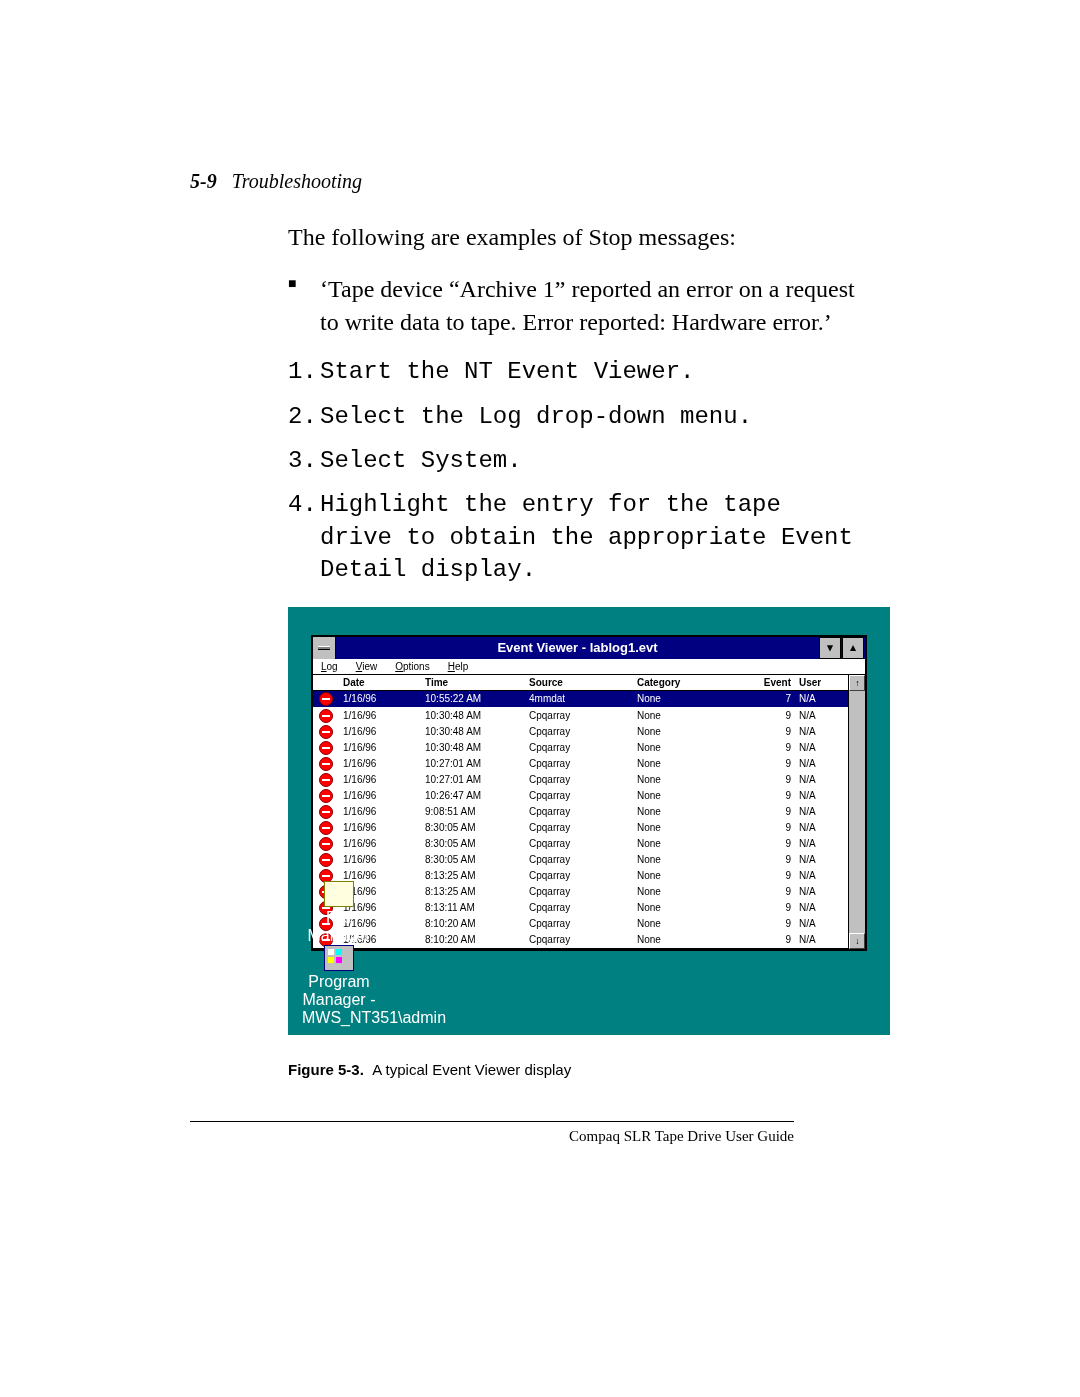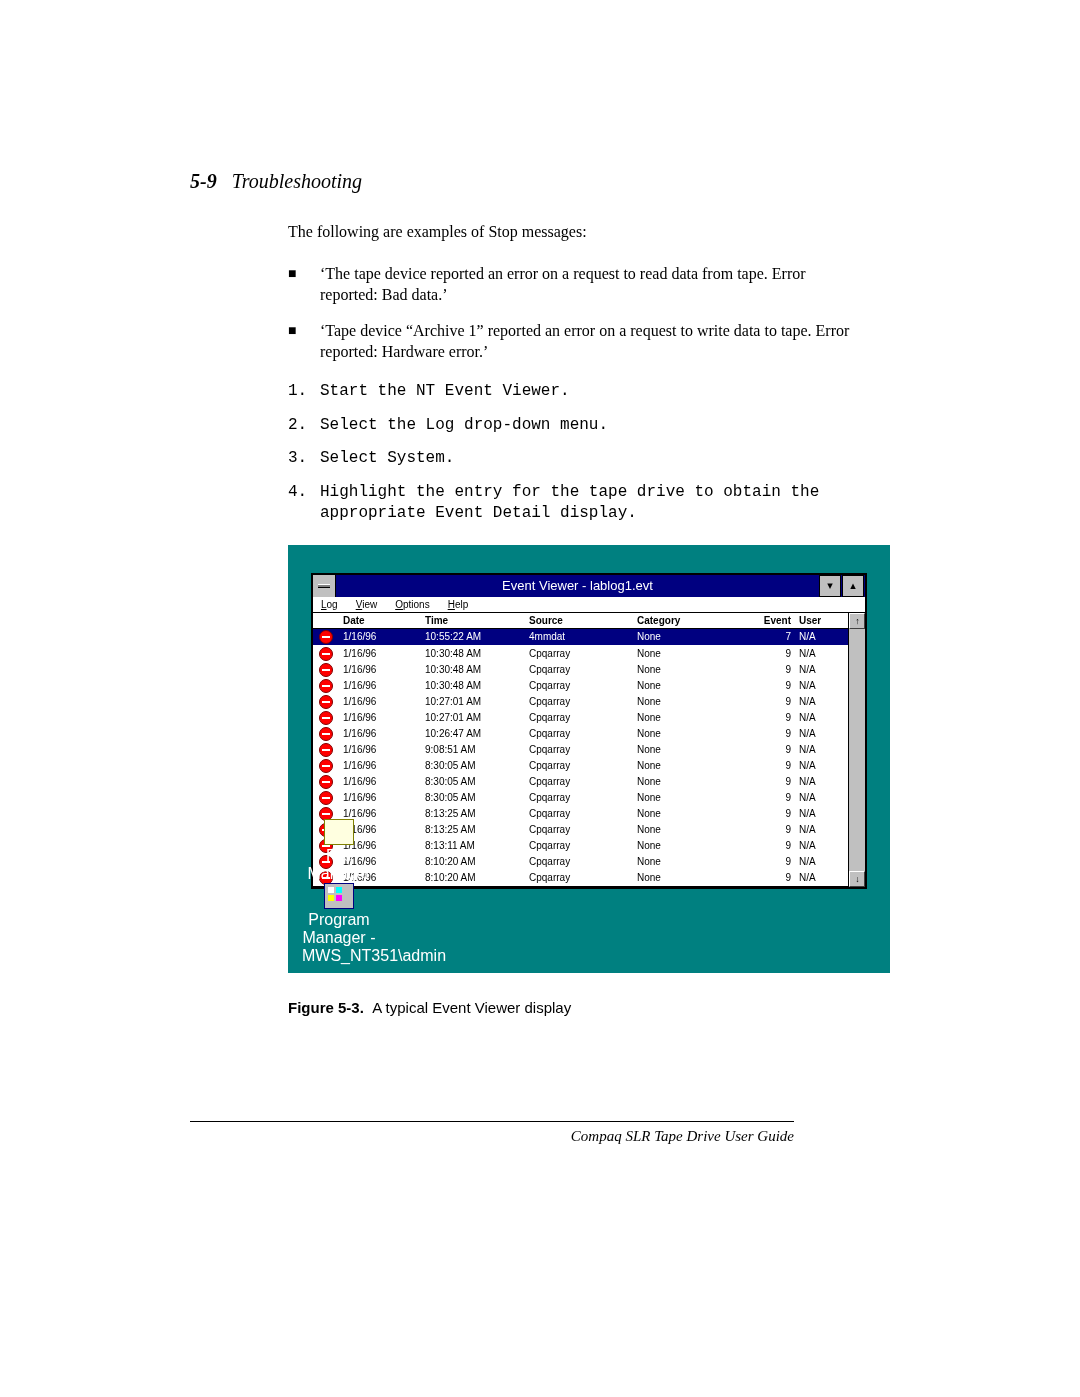--- a/index.html
+++ b/index.html
@@ -19,21 +19,21 @@
   .header-line {
     font-style: italic;
     font-size: 20px;
     margin-bottom: 28px;
   }
   .header-line .bold {
     font-weight: bold;
     font-style: italic;
   }
   .body-text {
-    font-size: 16px;
+    font-size: 24px;
     line-height: 1.35;
     margin-left: 98px;
   }
   .intro {
     margin-bottom: 20px;
   }
   .bullet-list {
     list-style: none;
     padding: 0;
     margin: 0 0 18px 0;
@@ -93,21 +93,21 @@
     box-sizing: border-box;
   }
   .titlebar {
     background: #000080;
     color: #fff;
     display: flex;
     align-items: center;
     height: 22px;
     font-family: "MS Sans Serif", Arial, sans-serif;
     font-size: 13px;
-    font-weight: normal;
+    font-weight: bold;
   }
   .titlebar .sysbox {
     width: 22px;
     height: 22px;
     background: #c0c0c0;
     border-right: 1px solid #000;
     display: flex;
     align-items: center;
     justify-content: center;
     color: #000;
@@ -266,38 +266,36 @@
     position: absolute;
     left: 190px;
     right: 190px;
     bottom: 275px;
     border-top: 1px solid #000;
   }
   .footer-text {
     position: absolute;
     right: 190px;
     bottom: 252px;
-    font-style: italic;
     font-size: 15px;
   }
 </style>
 </head>
 <body>
 
 <div class="page">
 
   <div class="header-line">
     <span class="bold">5-9</span>&nbsp;&nbsp;&nbsp;<span>Troubleshooting</span>
   </div>
 
   <div class="body-text">
     <div class="intro">The following are examples of Stop messages:</div>
 
     <ul class="bullet-list" id="bullets">
-        <li>‘The tape device reported an error on a request to read data from tape. Error reported: Bad data.’</li>
         <li>‘Tape device “Archive 1” reported an error on a request to write data to tape. Error reported: Hardware error.’</li>
       </ul>
 
 
     <ol class="num-list" id="steps">
         <li>Start the NT Event Viewer.</li>
         <li>Select the Log drop-down menu.</li>
         <li>Select System.</li>
         <li>Highlight the entry for the tape drive to obtain the appropriate Event Detail display.</li>
       </ol>

